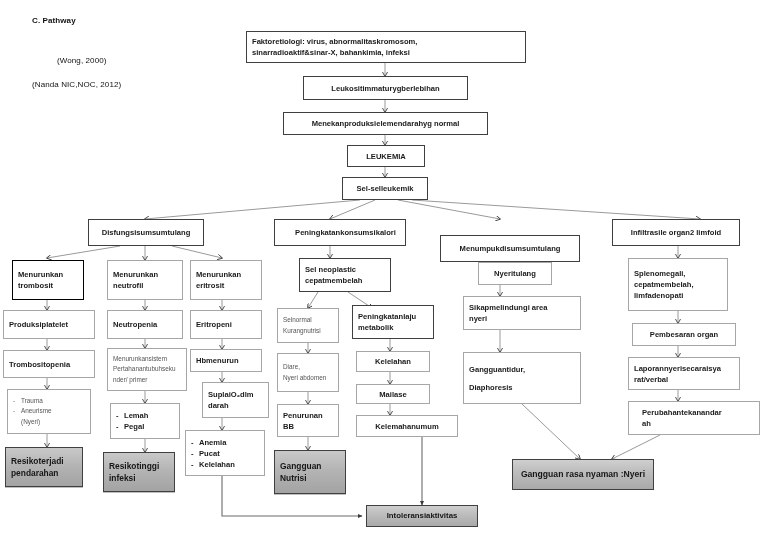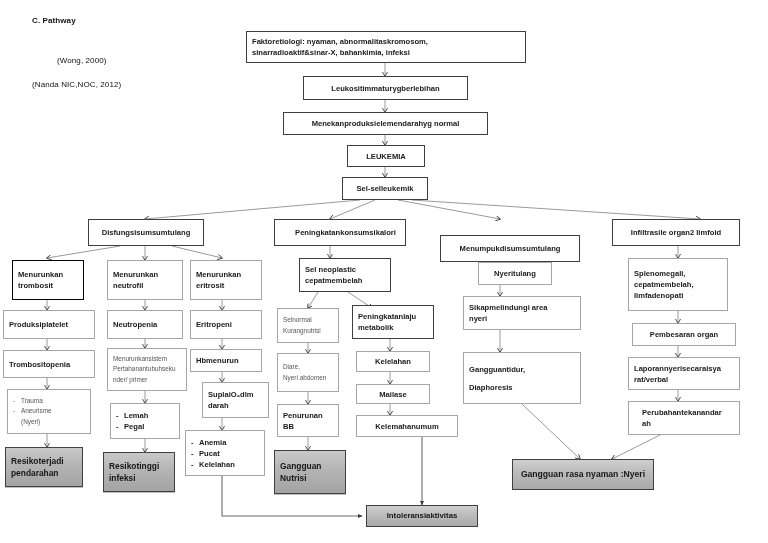--- a/index.html
+++ b/index.html
@@ -131,21 +131,21 @@
       <path d="M422,437 L422,505"></path>
       <path d="M222,460 L222,516 L362,516"></path>
     </g>
   </svg>
 
   <div class="hdr" style="left:32px;top:16px;">C. Pathway</div>
   <div class="hdr" style="left:32px;top:56px;font-weight:normal;padding-left:25px;">(Wong, 2000)</div>
   <div class="hdr" style="left:32px;top:80px;font-weight:normal;">(Nanda NIC,NOC, 2012)</div>
 
   <div class="node dark" style="left:246px;top:31px;width:280px;height:32px;">
-    <span class="ln">Faktoretiologi: nyaman, abnormalitaskromosom,</span>
+    <span class="ln">Faktoretiologi: virus, abnormalitaskromosom,</span>
     <span class="ln">sinarradioaktif&amp;sinar-X, bahankimia, infeksi</span>
   </div>
 
   <div class="node dark center" style="left:303px;top:76px;width:165px;height:24px;">
     <span class="ln">Leukositimmaturygberlebihan</span>
   </div>
 
   <div class="node dark center" style="left:283px;top:112px;width:205px;height:23px;">
     <span class="ln">Menekanproduksielemendarahyg normal</span>
   </div>
@@ -290,21 +290,21 @@
     <span class="ln">cepatmembelah,</span>
     <span class="ln">limfadenopati</span>
   </div>
   <div class="node thin center" style="left:632px;top:323px;width:104px;height:23px;">
     <span class="ln">Pembesaran organ</span>
   </div>
   <div class="node thin" style="left:628px;top:357px;width:112px;height:33px;">
     <span class="ln">Laporannyerisecaraisya</span>
     <span class="ln">rat/verbal</span>
   </div>
-  <div class="node thin" style="left:628px;top:401px;width:112px;height:34px;padding-left:13px;">
+  <div class="node thin" style="left:628px;top:401px;width:132px;height:34px;padding-left:13px;">
     <span class="ln">Perubahantekanandar</span>
     <span class="ln">ah</span>
   </div>
 
   <div class="node shaded-wide center" style="left:512px;top:459px;width:142px;height:31px;">
     <span class="ln">Gangguan rasa nyaman :Nyeri</span>
   </div>
   <div class="node shaded-wide center" style="left:366px;top:505px;width:112px;height:22px;font-size:7.8px;">
     <span class="ln">Intoleransiaktivitas</span>
   </div>

